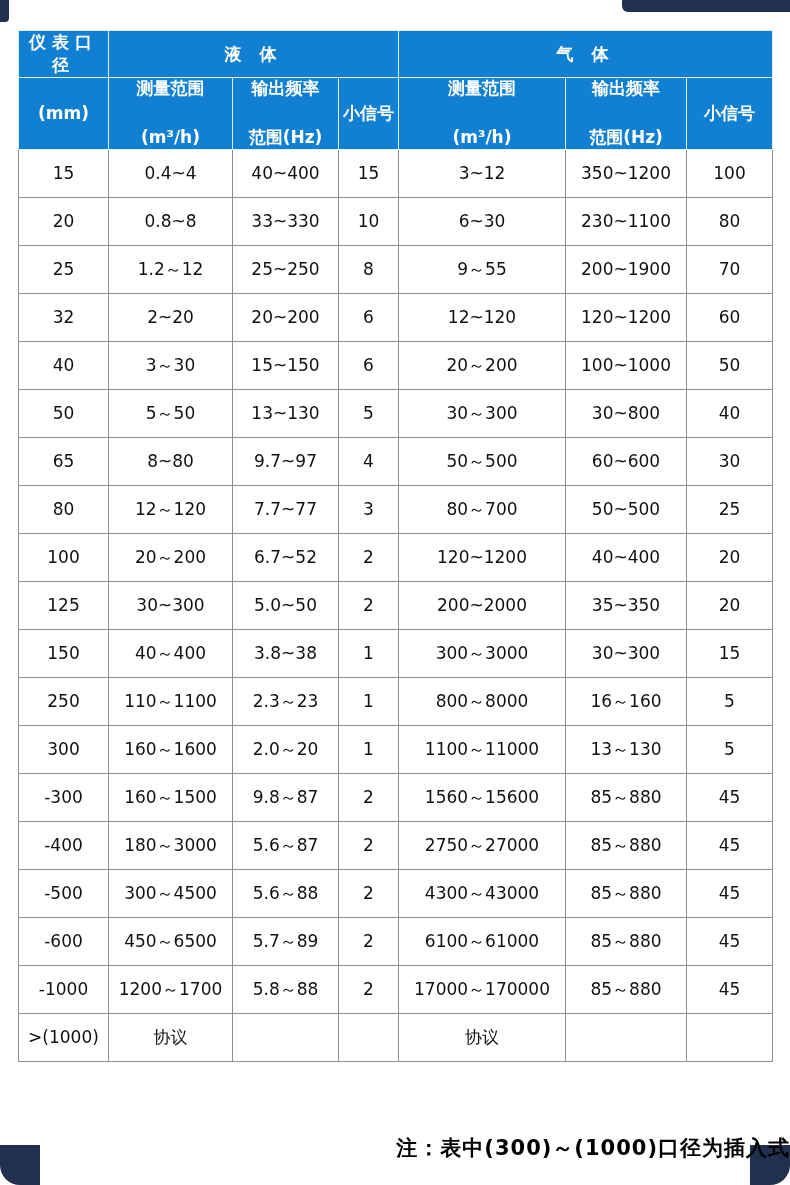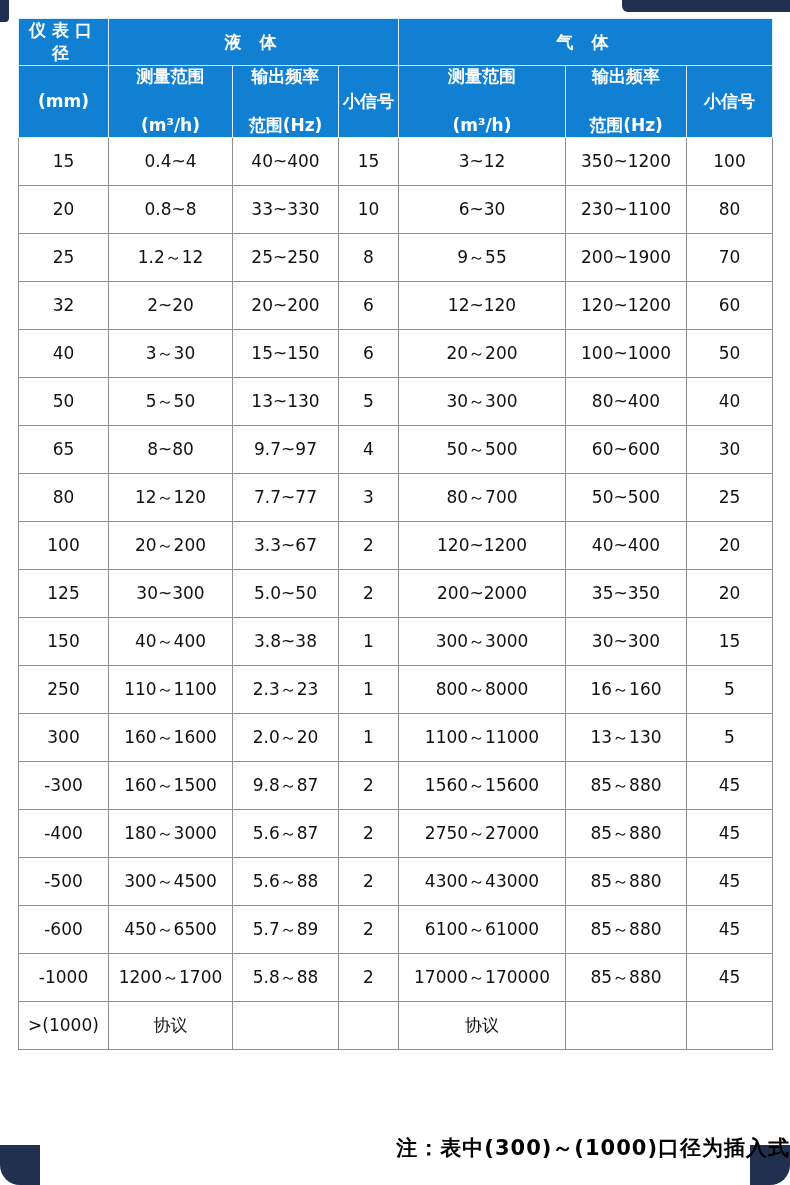--- a/index.html
+++ b/index.html
@@ -18,21 +18,21 @@
   }
   
   .corner-accent{position:absolute;background:var(--frame-navy);}
   .accent-top-right{top:0;right:0;width:168px;height:12px;border-bottom-left-radius:6px;}
   .accent-top-left{top:0;left:0;width:9px;height:22px;border-bottom-right-radius:4px;}
   .accent-bottom-left{bottom:0;left:0;width:40px;height:40px;border-bottom-left-radius:20px;}
   .accent-bottom-right{bottom:0;right:0;width:40px;height:40px;border-bottom-right-radius:20px;}
 
   .table-wrap{
     position:absolute;
-    left:18px;top:18px;width:754px;
+    left:18px;top:30px;width:754px;
   }
   table{
     width:754px;
     border-collapse:collapse;
     table-layout:fixed;
   }
   col.c-dia{width:90px;}
   col.c-lq-range{width:124px;}
   col.c-lq-freq{width:106px;}
   col.c-lq-sig{width:60px;}
@@ -176,21 +176,21 @@
           <td>20～200</td>
           <td>100~1000</td>
           <td>50</td>
         </tr>
         <tr>
           <td>50</td>
           <td>5～50</td>
           <td>13~130</td>
           <td>5</td>
           <td>30～300</td>
-          <td>80~400</td>
+          <td>30~800</td>
           <td>40</td>
         </tr>
         <tr>
           <td>65</td>
           <td>8~80</td>
           <td>9.7~97</td>
           <td>4</td>
           <td>50～500</td>
           <td>60~600</td>
           <td>30</td>
@@ -200,21 +200,21 @@
           <td>12～120</td>
           <td>7.7~77</td>
           <td>3</td>
           <td>80～700</td>
           <td>50~500</td>
           <td>25</td>
         </tr>
         <tr>
           <td>100</td>
           <td>20～200</td>
-          <td>3.3~67</td>
+          <td>6.7~52</td>
           <td>2</td>
           <td>120~1200</td>
           <td>40~400</td>
           <td>20</td>
         </tr>
         <tr>
           <td>125</td>
           <td>30~300</td>
           <td>5.0~50</td>
           <td>2</td>

